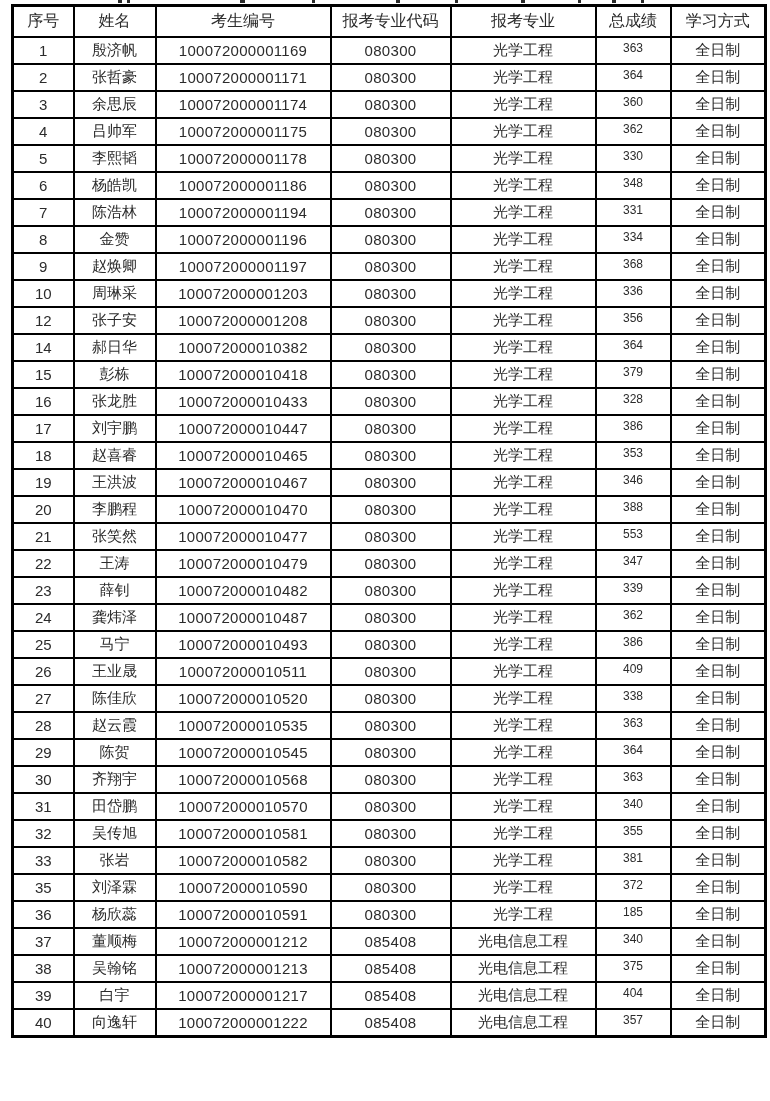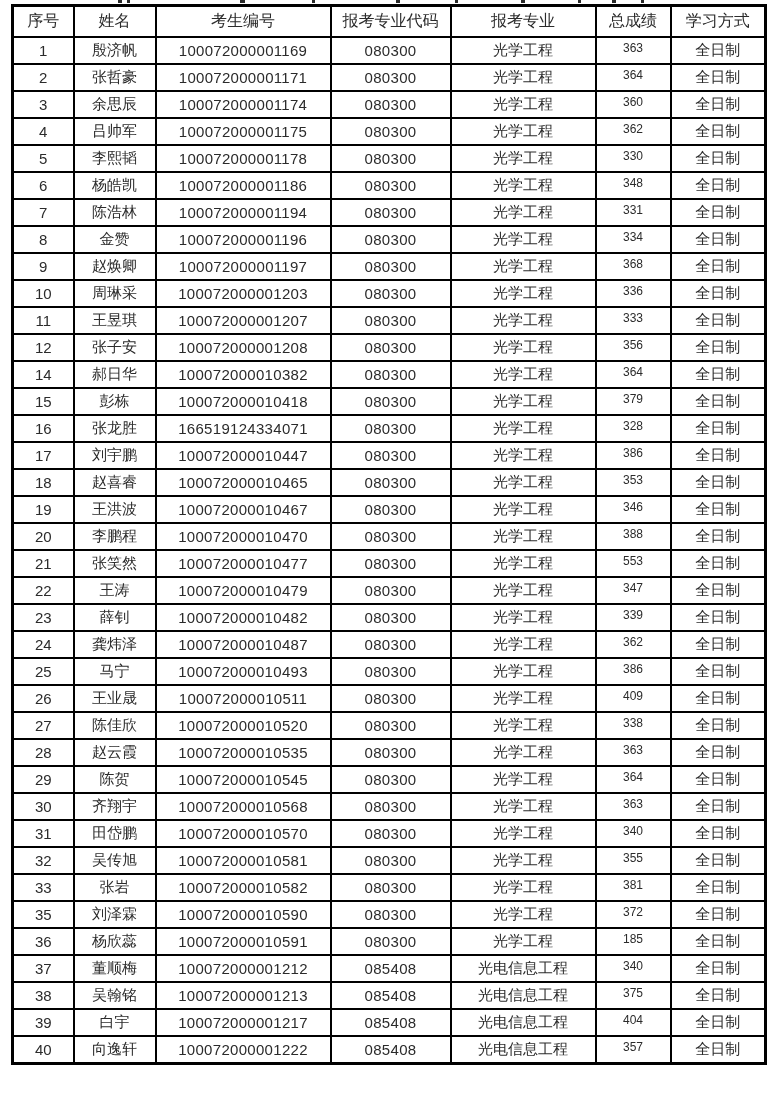--- a/index.html
+++ b/index.html
@@ -186,29 +186,20 @@
         <tr>
           <td class="c0">10</td>
           <td class="c1">周琳采</td>
           <td class="c2">100072000001203</td>
           <td class="c3">080300</td>
           <td class="c4">光学工程</td>
           <td class="c5"><span class="score">336</span></td>
           <td class="c6">全日制</td>
         </tr>
         <tr>
-          <td class="c0">11</td>
-          <td class="c1">王昱琪</td>
-          <td class="c2">100072000001207</td>
-          <td class="c3">080300</td>
-          <td class="c4">光学工程</td>
-          <td class="c5"><span class="score">333</span></td>
-          <td class="c6">全日制</td>
-        </tr>
-        <tr>
           <td class="c0">12</td>
           <td class="c1">张子安</td>
           <td class="c2">100072000001208</td>
           <td class="c3">080300</td>
           <td class="c4">光学工程</td>
           <td class="c5"><span class="score">356</span></td>
           <td class="c6">全日制</td>
         </tr>
         <tr>
           <td class="c0">14</td>
@@ -224,21 +215,21 @@
           <td class="c1">彭栋</td>
           <td class="c2">100072000010418</td>
           <td class="c3">080300</td>
           <td class="c4">光学工程</td>
           <td class="c5"><span class="score">379</span></td>
           <td class="c6">全日制</td>
         </tr>
         <tr>
           <td class="c0">16</td>
           <td class="c1">张龙胜</td>
-          <td class="c2">166519124334071</td>
+          <td class="c2">100072000010433</td>
           <td class="c3">080300</td>
           <td class="c4">光学工程</td>
           <td class="c5"><span class="score">328</span></td>
           <td class="c6">全日制</td>
         </tr>
         <tr>
           <td class="c0">17</td>
           <td class="c1">刘宇鹏</td>
           <td class="c2">100072000010447</td>
           <td class="c3">080300</td>

